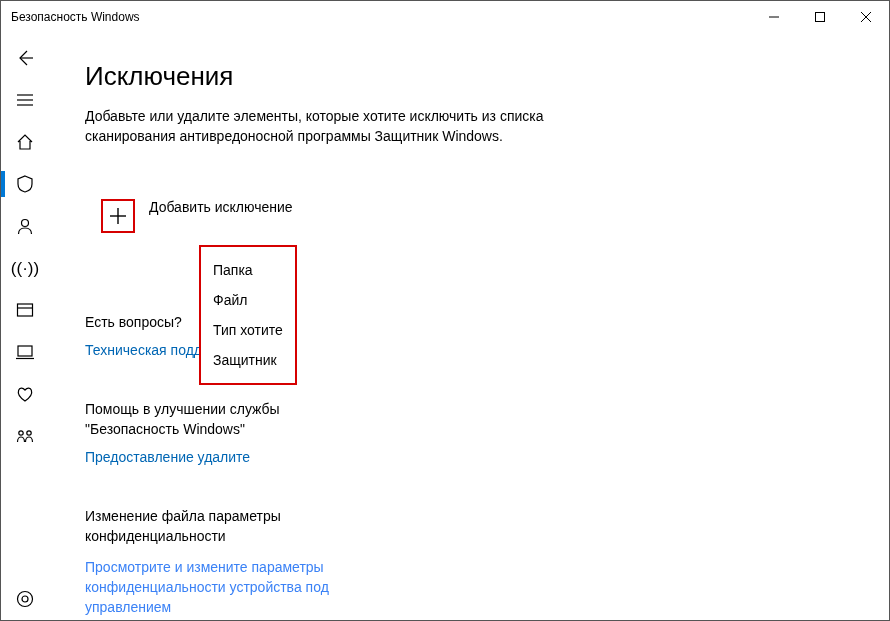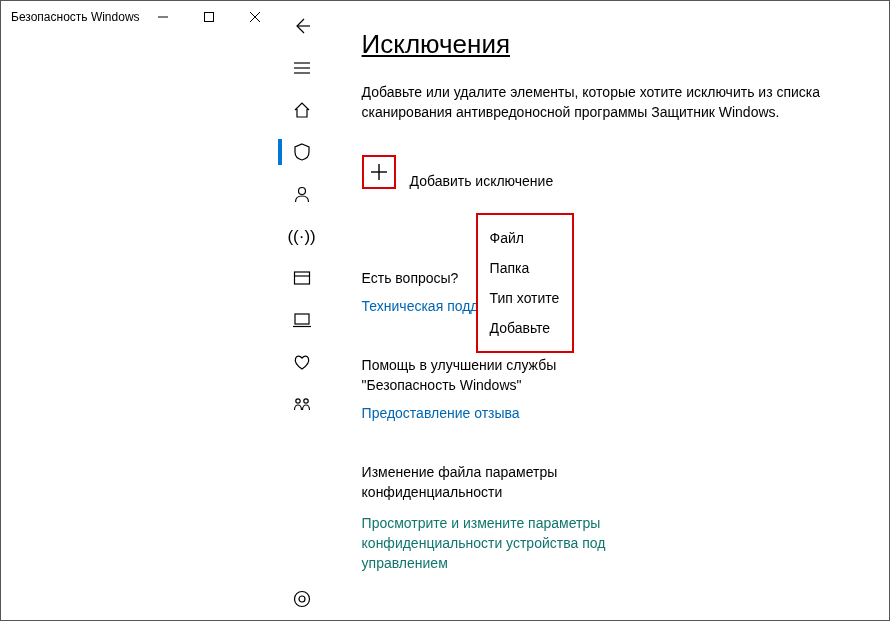--- a/index.html
+++ b/index.html
@@ -1,40 +1,40 @@
 <!DOCTYPE html>
 <html><head>
 <meta charset="utf-8">
 <style>
   * { box-sizing: border-box; margin: 0; padding: 0; font-family: "Segoe UI", Tahoma, sans-serif; }
   html, body { width: 890px; height: 621px; background: #fff; overflow: hidden; }
-  .window { width: 890px; height: 621px; border: 1px solid #555; display: flex; flex-direction: row; }
+  .window { width: 890px; height: 621px; border: 1px solid #555; display: flex; flex-direction: column; }
   .titlebar { height: 32px; display: flex; align-items: center; padding-left: 10px; font-size: 12px; color: #000; }
   .titlebar-spacer { flex: 1; }
   .titlebar-controls { display: flex; height: 100%; }
   .titlebar-btn { width: 46px; height: 100%; display: flex; align-items: center; justify-content: center; cursor: pointer; }
   .titlebar-btn svg { width: 10px; height: 10px; stroke: #000; stroke-width: 1; fill: none; }
   .body { flex: 1; display: flex; overflow: hidden; }
   .sidebar { width: 48px; display: flex; flex-direction: column; padding-top: 4px; }
   .sidebar-spacer { flex: 1; }
   .nav-item { width: 48px; height: 42px; display: flex; align-items: center; justify-content: center; position: relative; cursor: pointer; }
   .nav-item.active::before { content: ""; position: absolute; left: 0; top: 8px; bottom: 8px; width: 4px; background: #0078d4; }
   .nav-item svg { width: 18px; height: 18px; stroke: #000; stroke-width: 1.2; fill: none; }
   .nav-item .glyph { font-size: 17px; line-height: 1; }
   .content { flex: 1; padding: 28px 40px 0 36px; overflow: hidden; position: relative; }
-  .page-title { font-size: 26px; font-weight: 400; margin-bottom: 22px; text-decoration: underline; }
-  .page-desc { font-size: 14px; color: #000; max-width: 480px; line-height: 1.45; margin-bottom: 32px; }
-  .add-row { display: flex; align-items: flex-end; margin-bottom: 80px; }
+  .page-title { font-size: 26px; font-weight: 400; margin-bottom: 14px; }
+  .page-desc { font-size: 14px; color: #000; max-width: 480px; line-height: 1.45; margin-bottom: 52px; }
+  .add-row { display: flex; align-items: flex-start; margin-bottom: 80px; margin-left: 16px; }
   .plus-box { width: 34px; height: 34px; border: 2px solid #d60000; display: flex; align-items: center; justify-content: center; margin-right: 14px; cursor: pointer; }
   .plus-box svg { width: 18px; height: 18px; stroke: #000; stroke-width: 1.4; }
   .add-label { font-size: 14px; }
   .section { margin-bottom: 42px; max-width: 260px; }
   .section-title { font-size: 14px; font-weight: 400; line-height: 1.4; margin-bottom: 10px; }
   .section-link { font-size: 14px; color: #0066b4; cursor: pointer; }
-  .section-body { font-size: 14px; color: #0f766e; line-height: 1.45; }
+  .section-body { font-size: 14px; color: #3b82f6; line-height: 1.45; }
   .dropdown { position: absolute; left: 150px; top: 212px; width: 98px; border: 2px solid #d60000; background: #fff; padding: 8px 0; }
   .dropdown-item { padding: 7px 12px; font-size: 14px; cursor: pointer; }
 </style>
 </head>
 <body>
 <div class="window">
 
   <div class="titlebar">
     <span>Безопасность Windows</span>
     <div class="titlebar-spacer"></div>
@@ -141,30 +141,30 @@
         <span class="add-label">Добавить исключение</span>
       </div>
 
       <div class="section">
         <div class="section-title">Есть вопросы?</div>
         <div class="section-link">Техническая поддержка</div>
       </div>
 
       <div class="section">
         <div class="section-title">Помощь в улучшении службы "Безопасность Windows"</div>
-        <div class="section-link">Предоставление отзыва</div>
+        <div class="section-link">Предоставление удалите</div>
       </div>
 
       <div class="section">
         <div class="section-title">Изменение файла параметры конфиденциальности</div>
         <div class="section-body">Просмотрите и измените параметры конфиденциальности устройства под управлением</div>
       </div>
 
       <div class="dropdown">
+        <div class="dropdown-item">Папка</div>
         <div class="dropdown-item">Файл</div>
-        <div class="dropdown-item">Папка</div>
         <div class="dropdown-item">Тип хотите</div>
-        <div class="dropdown-item">Добавьте</div>
+        <div class="dropdown-item">Защитник</div>
       </div>
     </div>
 
   </div>
 </div>
 
 </body></html>

